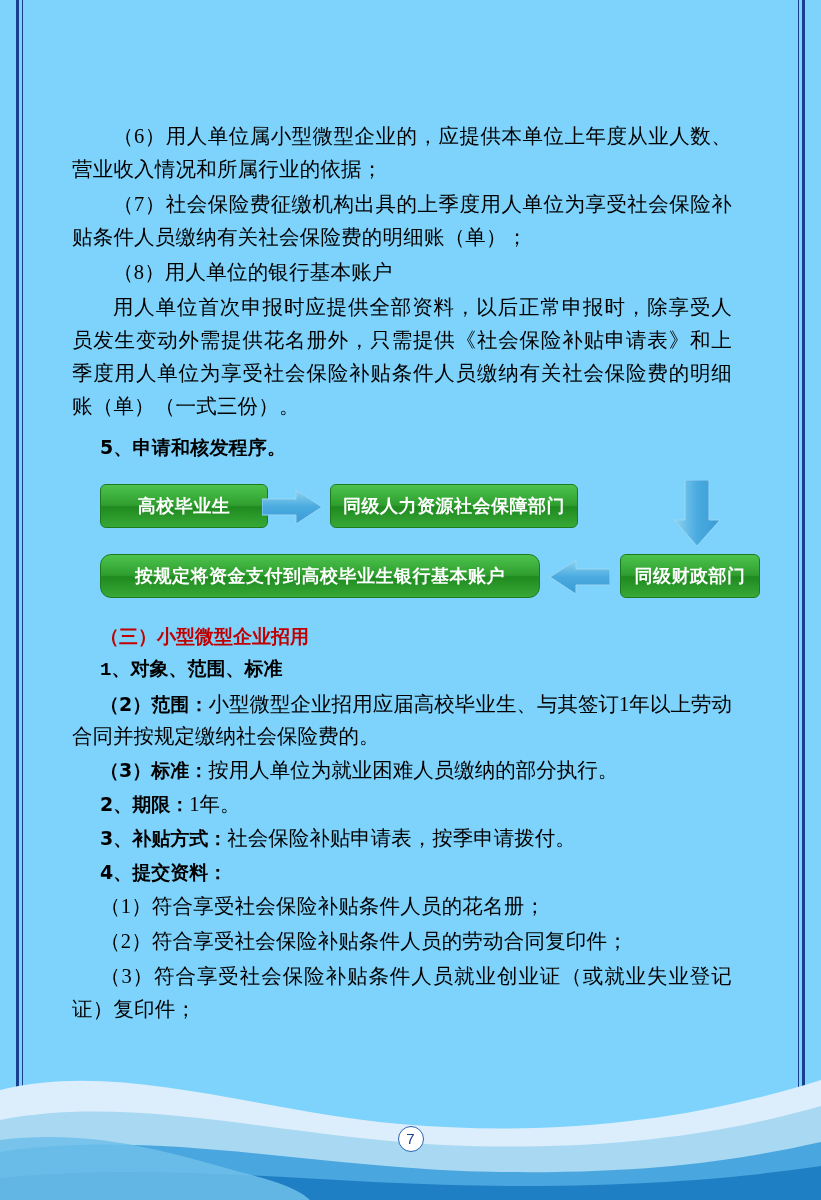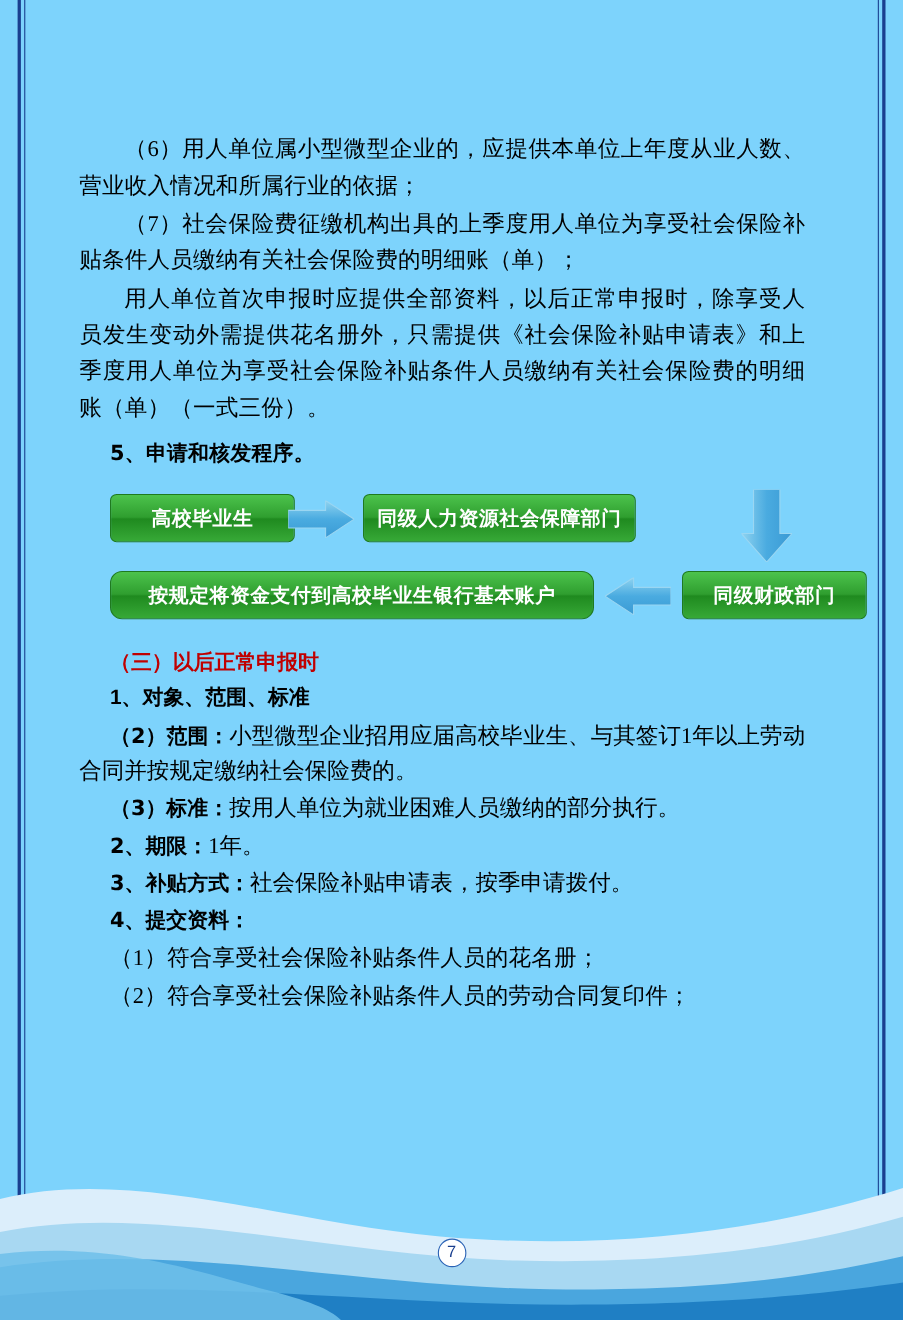--- a/index.html
+++ b/index.html
@@ -79,21 +79,21 @@
   .section-title {
     color: #c00000;
     font-weight: bold;
     font-family: "DejaVu Sans", "Liberation Sans", sans-serif;
     font-size: 19px;
     margin: 6px 0 4px 0;
     text-indent: 28px;
   }
   .sub-bold {
     font-weight: bold;
-    font-family: Liberation Sans, sans-serif;
+    font-family: Liberation Mono, monospace;
     font-size: 19px;
     margin: 0 0 2px 0;
     text-indent: 28px;
     line-height: 32px;
   }
   .mixed {
     font-size: 20.5px;
     line-height: 32px;
     margin: 0 0 2px 0;
     text-indent: 28px;
@@ -163,20 +163,21 @@
 <div class="page">
   <div class="frame-left"></div>
   <div class="frame-left2"></div>
   <div class="frame-right"></div>
   <div class="frame-right2"></div>
 
   <div class="content">
 
     <p class="para indent">（6）用人单位属小型微型企业的，应提供本单位上年度从业人数、营业收入情况和所属行业的依据；</p>
     <p class="para indent">（7）社会保险费征缴机构出具的上季度用人单位为享受社会保险补贴条件人员缴纳有关社会保险费的明细账（单）；</p>
+    <p class="para indent">（8）用人单位的银行基本账户</p>
     <p class="para indent">用人单位首次申报时应提供全部资料，以后正常申报时，除享受人员发生变动外需提供花名册外，只需提供《社会保险补贴申请表》和上季度用人单位为享受社会保险补贴条件人员缴纳有关社会保险费的明细账（单）（一式三份）。</p>
 
     <p class="para bold" style="text-indent:28px;margin-top:8px;">5、申请和核发程序。</p>
 
     <div class="flow">
 
       <div class="fbox green" style="left:28px; top:6px; width:168px; height:44px;">高校毕业生</div>
 
       <svg class="ablue" style="left:190px; top:12px;" width="60" height="34" viewBox="0 0 60 34">
         <defs>
@@ -208,40 +209,41 @@
         <defs>
           <linearGradient id="gr3" x1="0" y1="0" x2="0" y2="1">
             <stop offset="0%" stop-color="#8fd3f0"></stop>
             <stop offset="50%" stop-color="#4aabe0"></stop>
             <stop offset="100%" stop-color="#3a9ad4"></stop>
           </linearGradient>
         </defs>
         <polygon points="60,9 26,9 26,0 0,17 26,34 26,25 60,25" fill="url(#gr3)" stroke="#9ad6f2" stroke-width="1"></polygon>
       </svg>
 
-      <div class="fbox green" style="left:548px; top:76px; width:168px; height:44px;">同级财政部门</div>
+      <div class="fbox green" style="left:548px; top:76px; width:140px; height:44px;">同级财政部门</div>
     </div>
 
-    <p class="section-title">（三）以后正常申报时</p>
+    <p class="section-title">（三）小型微型企业招用</p>
 
     <p class="sub-bold">1、对象、范围、标准</p>
 
 
     <p class="mixed"><b>（2）范围：</b><span>小型微型企业招用应届高校毕业生、与其签订1年以上劳动合同并按规定缴纳社会保险费的。</span></p>
 
     <p class="mixed"><b>（3）标准：</b><span>按用人单位为就业困难人员缴纳的部分执行。</span></p>
 
     <p class="mixed"><b>2、期限：</b><span>1年。</span></p>
 
     <p class="mixed"><b>3、补贴方式：</b><span>社会保险补贴申请表，按季申请拨付。</span></p>
 
     <p class="mixed"><b>4、提交资料：</b><span></span></p>
 
     <p class="para indent" style="text-indent:28px;">（1）符合享受社会保险补贴条件人员的花名册；</p>
     <p class="para indent" style="text-indent:28px;">（2）符合享受社会保险补贴条件人员的劳动合同复印件；</p>
+    <p class="para indent" style="text-indent:28px;">（3）符合享受社会保险补贴条件人员就业创业证（或就业失业登记证）复印件；</p>
   </div>
 
   <svg class="wave" viewBox="0 0 821 180" preserveAspectRatio="none">
     <path d="M0,70 C120,40 260,92 400,104 C560,118 700,98 821,60 L821,180 L0,180 Z" fill="#dceefb"></path>
     <path d="M0,100 C140,72 300,122 470,126 C620,130 730,112 821,86 L821,180 L0,180 Z" fill="#a8d8f2"></path>
     <path d="M0,132 C160,108 320,150 500,152 C650,154 740,140 821,122 L821,180 L0,180 Z" fill="#4aa6de"></path>
     <path d="M0,158 C180,140 340,168 540,166 C680,164 750,156 821,146 L821,180 L0,180 Z" fill="#1f7fc4"></path>
     <path d="M0,120 C100,108 180,136 240,152 C280,162 300,170 310,180 L0,180 Z" fill="#6fc0ea" opacity="0.85"></path>
   </svg>
 

